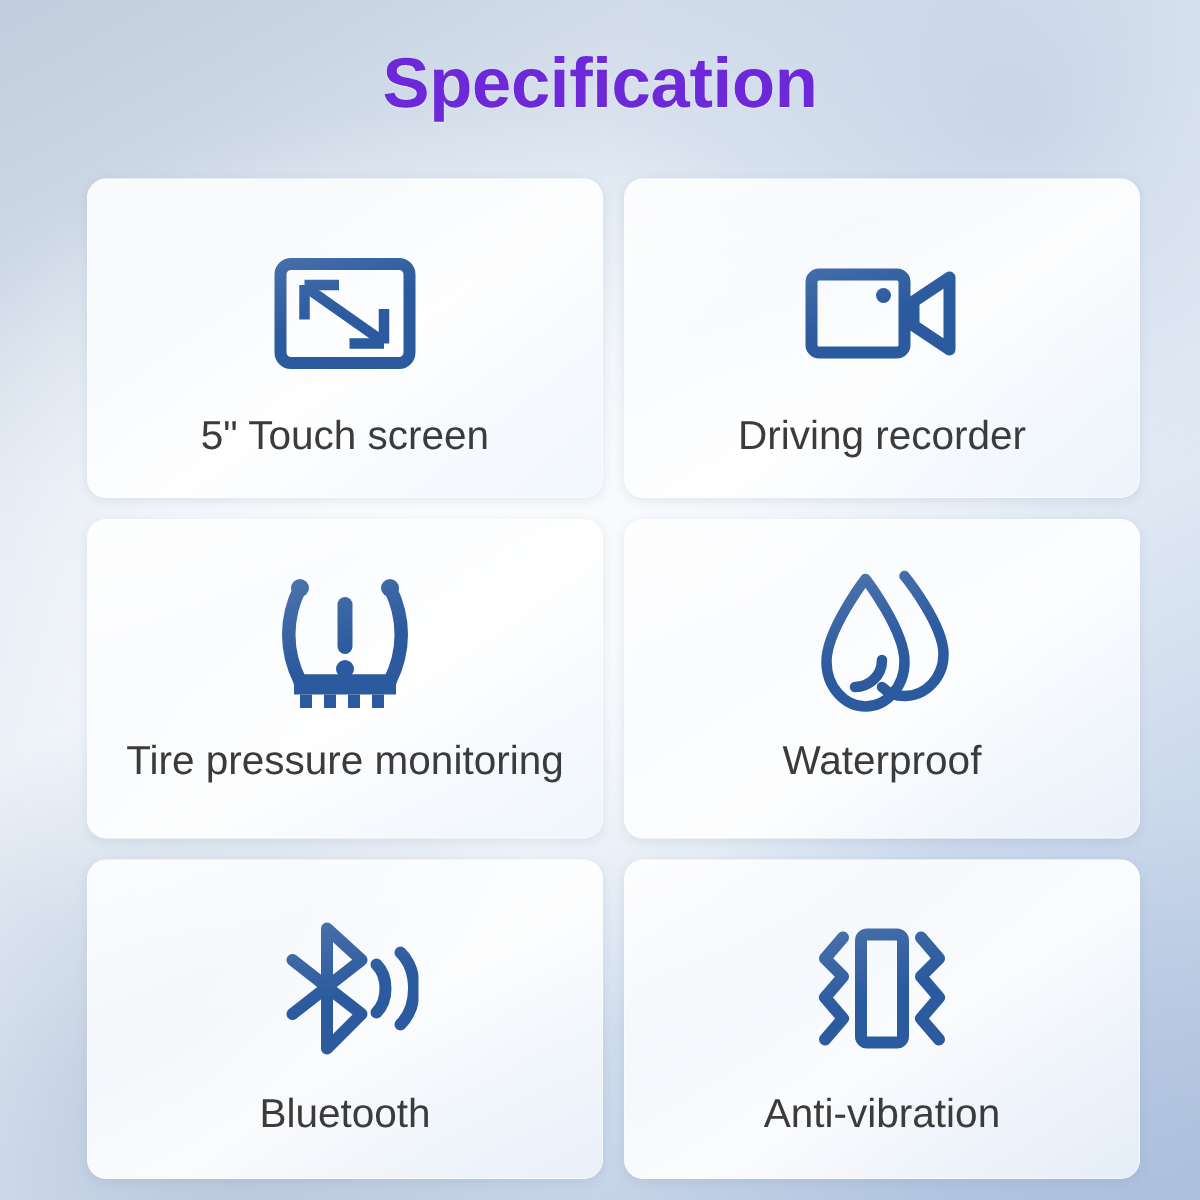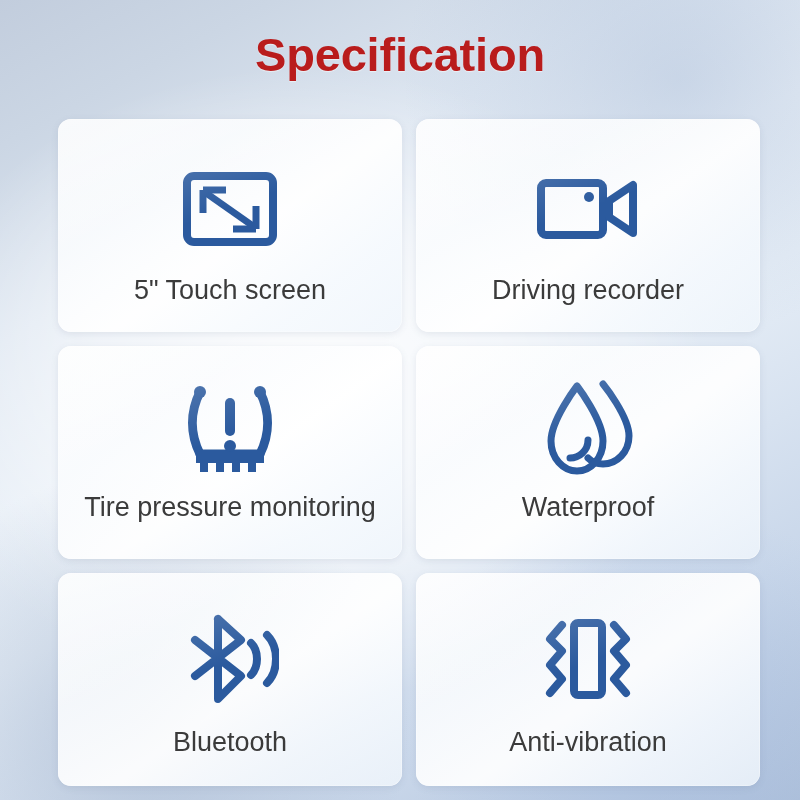--- a/index.html
+++ b/index.html
@@ -57,21 +57,21 @@
   }
 
   .title {
     position: absolute;
     top: 27px;
     left: 0; right: 0;
     text-align: center;
     font-size: 47px;
     font-weight: bold;
     letter-spacing: -0.2px;
-    color: #b91c1c;
+    color: #6d28d9;
     text-shadow: 0 1px 1px rgba(255,255,255,0.55);
   }
 
   .grid {
     position: absolute;
     top: 119px;
     left: 58px;
     width: 684px;
     display: grid;
     grid-template-columns: 344px 344px;

